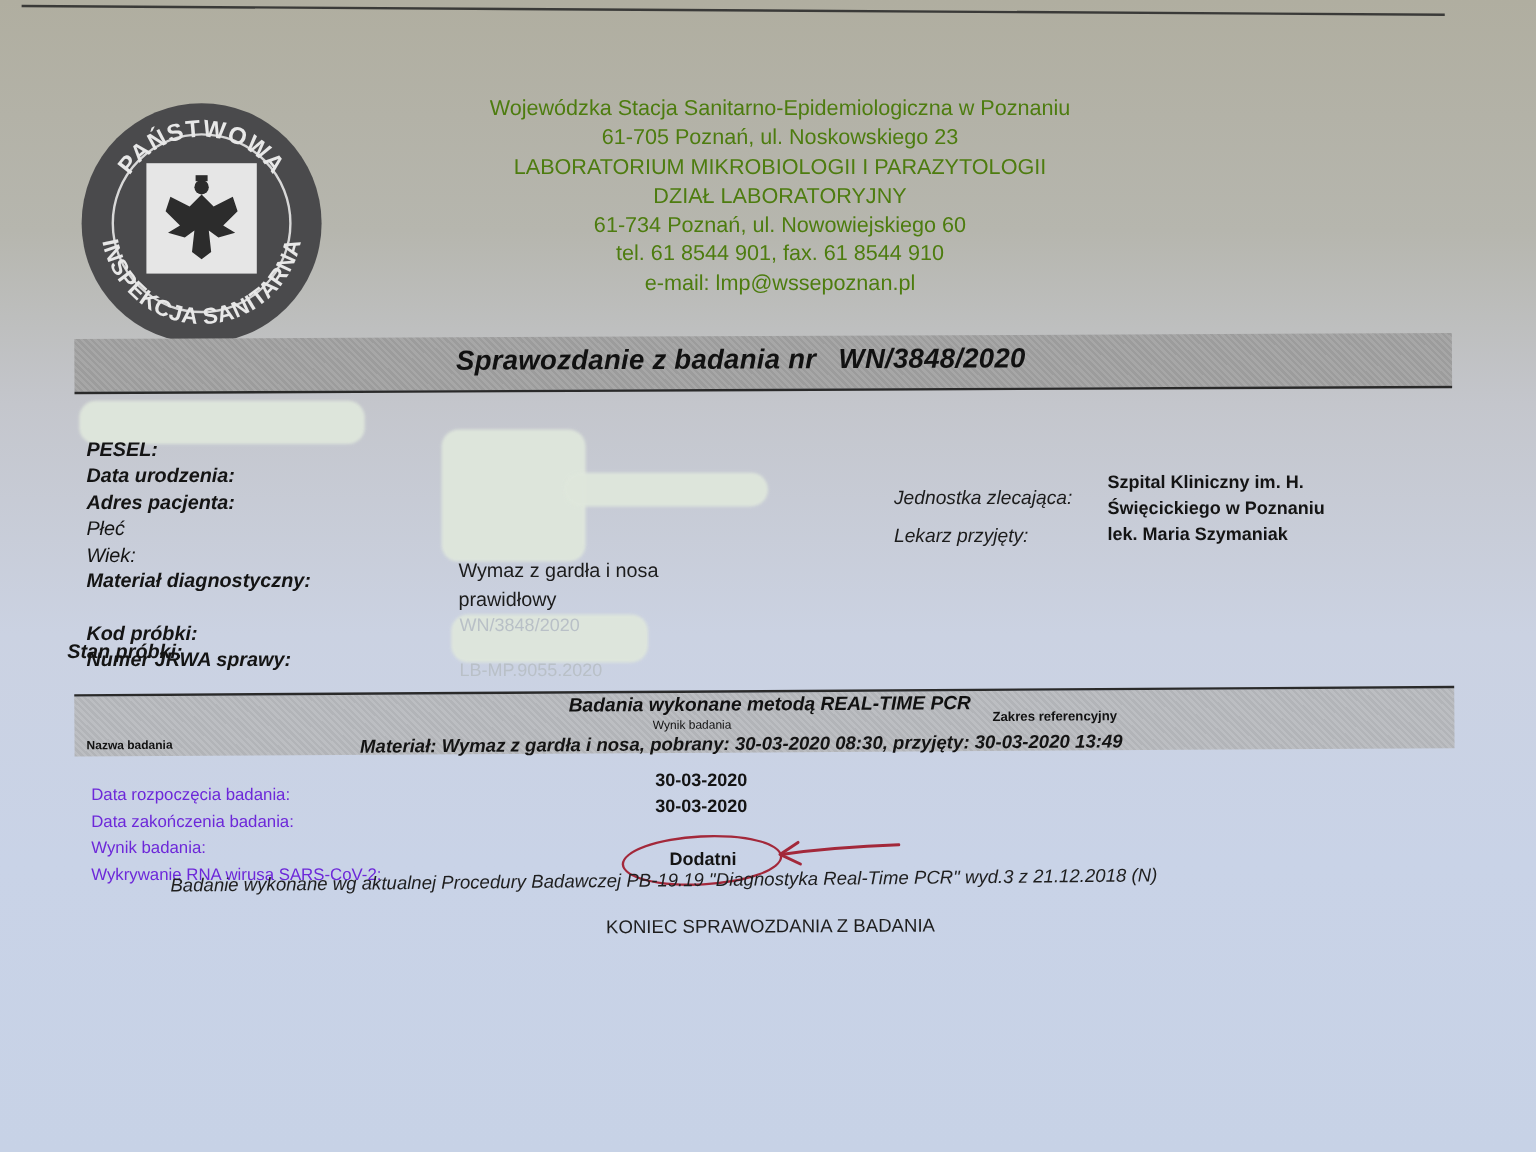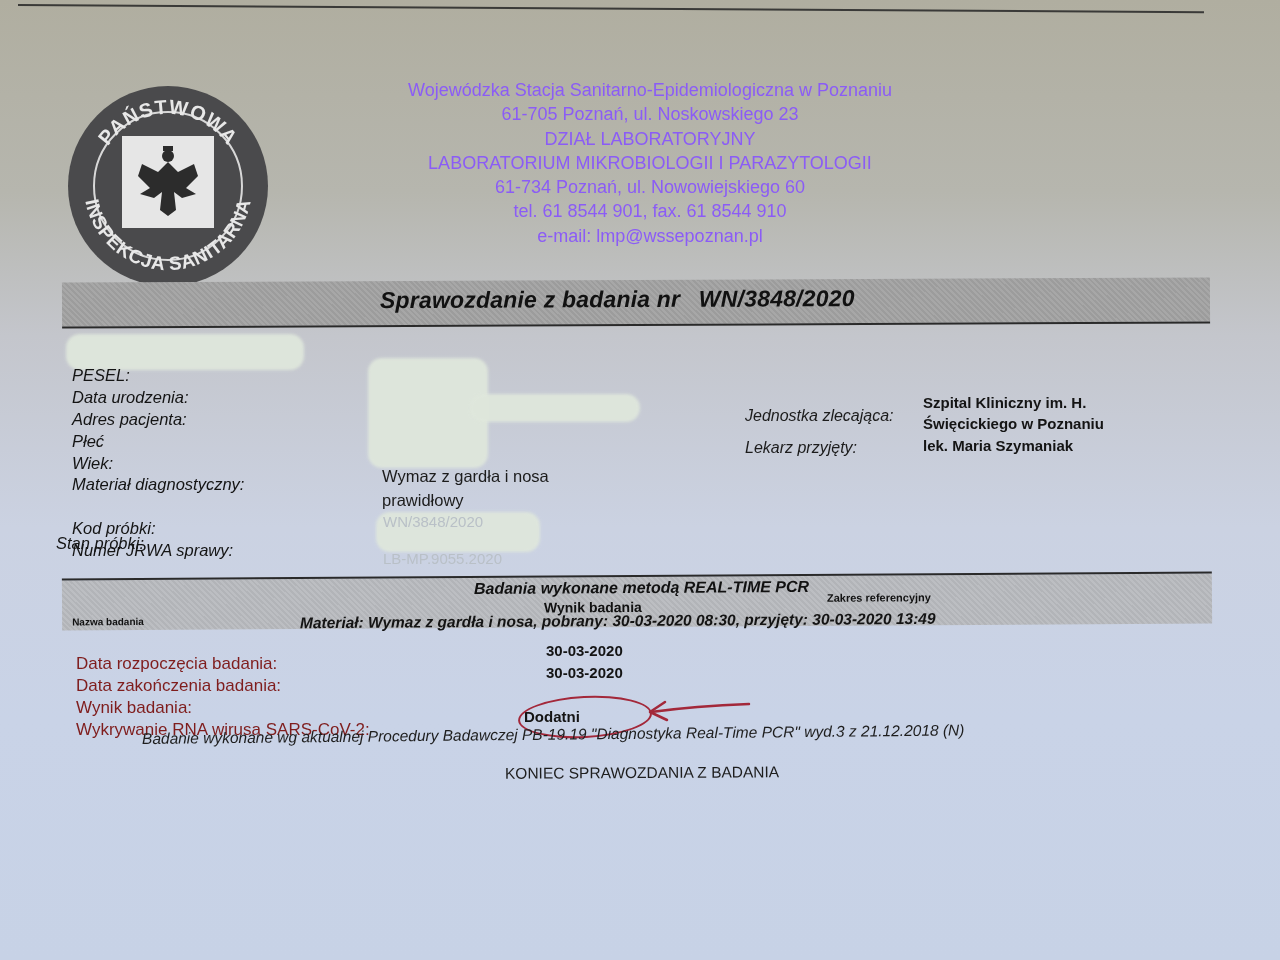--- a/index.html
+++ b/index.html
@@ -8,55 +8,55 @@
     font-family: "Liberation Sans", sans-serif;
     background: linear-gradient(180deg, #b0aea0 0%, #b6b6ae 20%, #c4c6cc 35%, #cbd2e2 55%, #c9d3e7 75%, #c7d2e6 100%);
     color: #1a1a1a;
   }
   .abs { position: absolute; }
   .topline { left: 18px; top: 4px; width: 1186px; height: 2px; background: #3a3a38; transform: rotate(0.35deg); transform-origin: left; }
 
   
   .logo { left: 66px; top: 84px; width: 204px; height: 204px; }
 
-  .hdr { left: 340px; top: 78px; width: 620px; text-align: center; font-size: 18px; line-height: 24.3px; color: #8b5cf6; }
+  .hdr { left: 340px; top: 78px; width: 620px; text-align: center; font-size: 18px; line-height: 24.3px; color: #4d7c0f; }
   .hdr div { white-space: nowrap; }
 
   .titlebar {
     left: 62px; top: 280px; width: 1148px; height: 44px;
     background: repeating-linear-gradient(45deg, #9c9c9c 0 2px, #a7a7a7 2px 4px);
     border-bottom: 2px solid #2a2a2a;
     transform: rotate(-0.25deg);
   }
   .titlebar .t { position: absolute; left: 318px; top: 6px; font-size: 23px; font-weight: bold; font-style: italic; color: #111; letter-spacing: 0.2px; }
   .titlebar .num { margin-left: 12px; }
 
   .redact { background: #dfe7dc; border-radius: 14px; filter: blur(1.5px); opacity: 0.95; }
 
   .lbl { font-style: italic; font-size: 16.5px; color: #141414; white-space: nowrap; }
-  .lbl.b { font-weight: normal; }
+  .lbl.b { font-weight: bold; }
   .val { font-size: 16.5px; color: #1c1c1c; white-space: nowrap; text-align: center; }
   .faint { color: #b9c0c7; font-size: 15px; }
 
   .rlbl { font-style: italic; font-size: 16px; color: #1c1c1c; white-space: nowrap; }
   .rval { font-weight: bold; font-size: 15px; color: #141414; white-space: nowrap; line-height: 21px; }
 
   .sectionbar {
     left: 62px; top: 575px; width: 1150px; height: 50px;
     background: repeating-linear-gradient(45deg, #b2b4b8 0 2px, #bcbec2 2px 4px);
     border-top: 2px solid #2a2a2a;
     transform: rotate(-0.35deg);
   }
   .sectionbar .st { position: absolute; left: 412px; top: 2px; font-size: 16px; font-weight: bold; font-style: italic; color: #111; }
   .sectionbar .c1 { position: absolute; left: 10px; top: 36px; font-size: 10px; font-weight: bold; color: #111; }
-  .sectionbar .c2 { position: absolute; left: 482px; top: 22px; font-size: 14px; font-weight: bold; color: #111; }
+  .sectionbar .c2 { position: absolute; left: 482px; top: 22px; font-size: 10px; font-weight: normal; color: #111; }
   .sectionbar .c3 { position: absolute; left: 765px; top: 16px; font-size: 11px; font-weight: bold; color: #111; }
 
   .mat { left: 300px; top: 612px; font-size: 15.5px; font-weight: bold; font-style: italic; color: #141414; white-space: nowrap; transform: rotate(-0.4deg); }
-  .rl { font-size: 17px; color: #7f1d1d; white-space: nowrap; }
+  .rl { font-size: 14px; color: #6d28d9; white-space: nowrap; }
   .rv { font-size: 15px; font-weight: bold; color: #141414; white-space: nowrap; }
 
   .circle { left: 518px; top: 696px; width: 130px; height: 38px; border: 2.5px solid #a3283a; border-radius: 50%; transform: rotate(-3deg); }
   .arrow { left: 645px; top: 698px; }
 
   .proc { left: 142px; top: 730px; font-size: 15.5px; font-style: italic; color: #1e1e1e; white-space: nowrap; transform: rotate(-0.6deg); transform-origin: left; }
   .end { left: 505px; top: 764px; font-size: 15.5px; color: #1e1e1e; white-space: nowrap; transform: rotate(-0.3deg); }
 </style>
 </head>
 <body>
@@ -82,22 +82,22 @@
       <circle cx="102" cy="72" r="6"></circle>
       <path d="M102 78 L92 88 L76 80 L72 92 L84 104 L74 110 L88 114 L96 108 L94 126 L102 132 L110 126 L108 108 L116 114 L130 110 L120 104 L132 92 L128 80 L112 88 Z"></path>
       <rect x="97" y="62" width="10" height="5"></rect>
     </g>
   </svg>
 </div>
 
 <div class="abs hdr">
   <div>Wojewódzka Stacja Sanitarno-Epidemiologiczna w Poznaniu</div>
   <div>61-705 Poznań, ul. Noskowskiego 23</div>
+  <div>LABORATORIUM MIKROBIOLOGII I PARAZYTOLOGII</div>
   <div>DZIAŁ LABORATORYJNY</div>
-  <div>LABORATORIUM MIKROBIOLOGII I PARAZYTOLOGII</div>
   <div>61-734 Poznań, ul. Nowowiejskiego 60</div>
   <div>tel. 61 8544 901, fax. 61 8544 910</div>
   <div>e-mail: lmp@wssepoznan.pl</div>
 </div>
 
 <div class="abs titlebar">
   <div class="t">
     <span>Sprawozdanie z badania nr</span>
     <span class="num">WN/3848/2020</span>
   </div>
@@ -137,21 +137,21 @@
 </div>
 
 <div class="abs mat">Materiał: Wymaz z gardła i nosa, pobrany: 30-03-2020 08:30, przyjęty: 30-03-2020 13:49</div>
 
 <div class="abs rl" style="left:76px;top:654px;">Data rozpoczęcia badania:</div>
 <div class="abs rv" style="left:546px;top:642px;">30-03-2020</div>
 <div class="abs rl" style="left:76px;top:676px;">Data zakończenia badania:</div>
 <div class="abs rv" style="left:546px;top:664px;">30-03-2020</div>
 <div class="abs rl" style="left:76px;top:698px;">Wynik badania:</div>
 <div class="abs rl" style="left:76px;top:720px;">Wykrywanie RNA wirusa SARS-CoV-2:</div>
-<div class="abs rv" style="left:524px;top:708px;">Dodatni</div>
+<div class="abs rv" style="left:558px;top:708px;">Dodatni</div>
 
 <div class="abs circle"></div>
 <div class="abs arrow">
   <svg width="110" height="30" viewBox="0 0 110 30">
     <path d="M6 14 Q50 8 104 6" stroke="#a3283a" stroke-width="2.5" fill="none" stroke-linecap="round"></path>
     <path d="M20 4 L5 14 L22 22" stroke="#a3283a" stroke-width="2.5" fill="none" stroke-linecap="round" stroke-linejoin="round"></path>
   </svg>
 </div>
 
 <div class="abs proc">Badanie wykonane wg aktualnej Procedury Badawczej PB-19.19 "Diagnostyka Real-Time PCR" wyd.3 z 21.12.2018 (N)</div>

